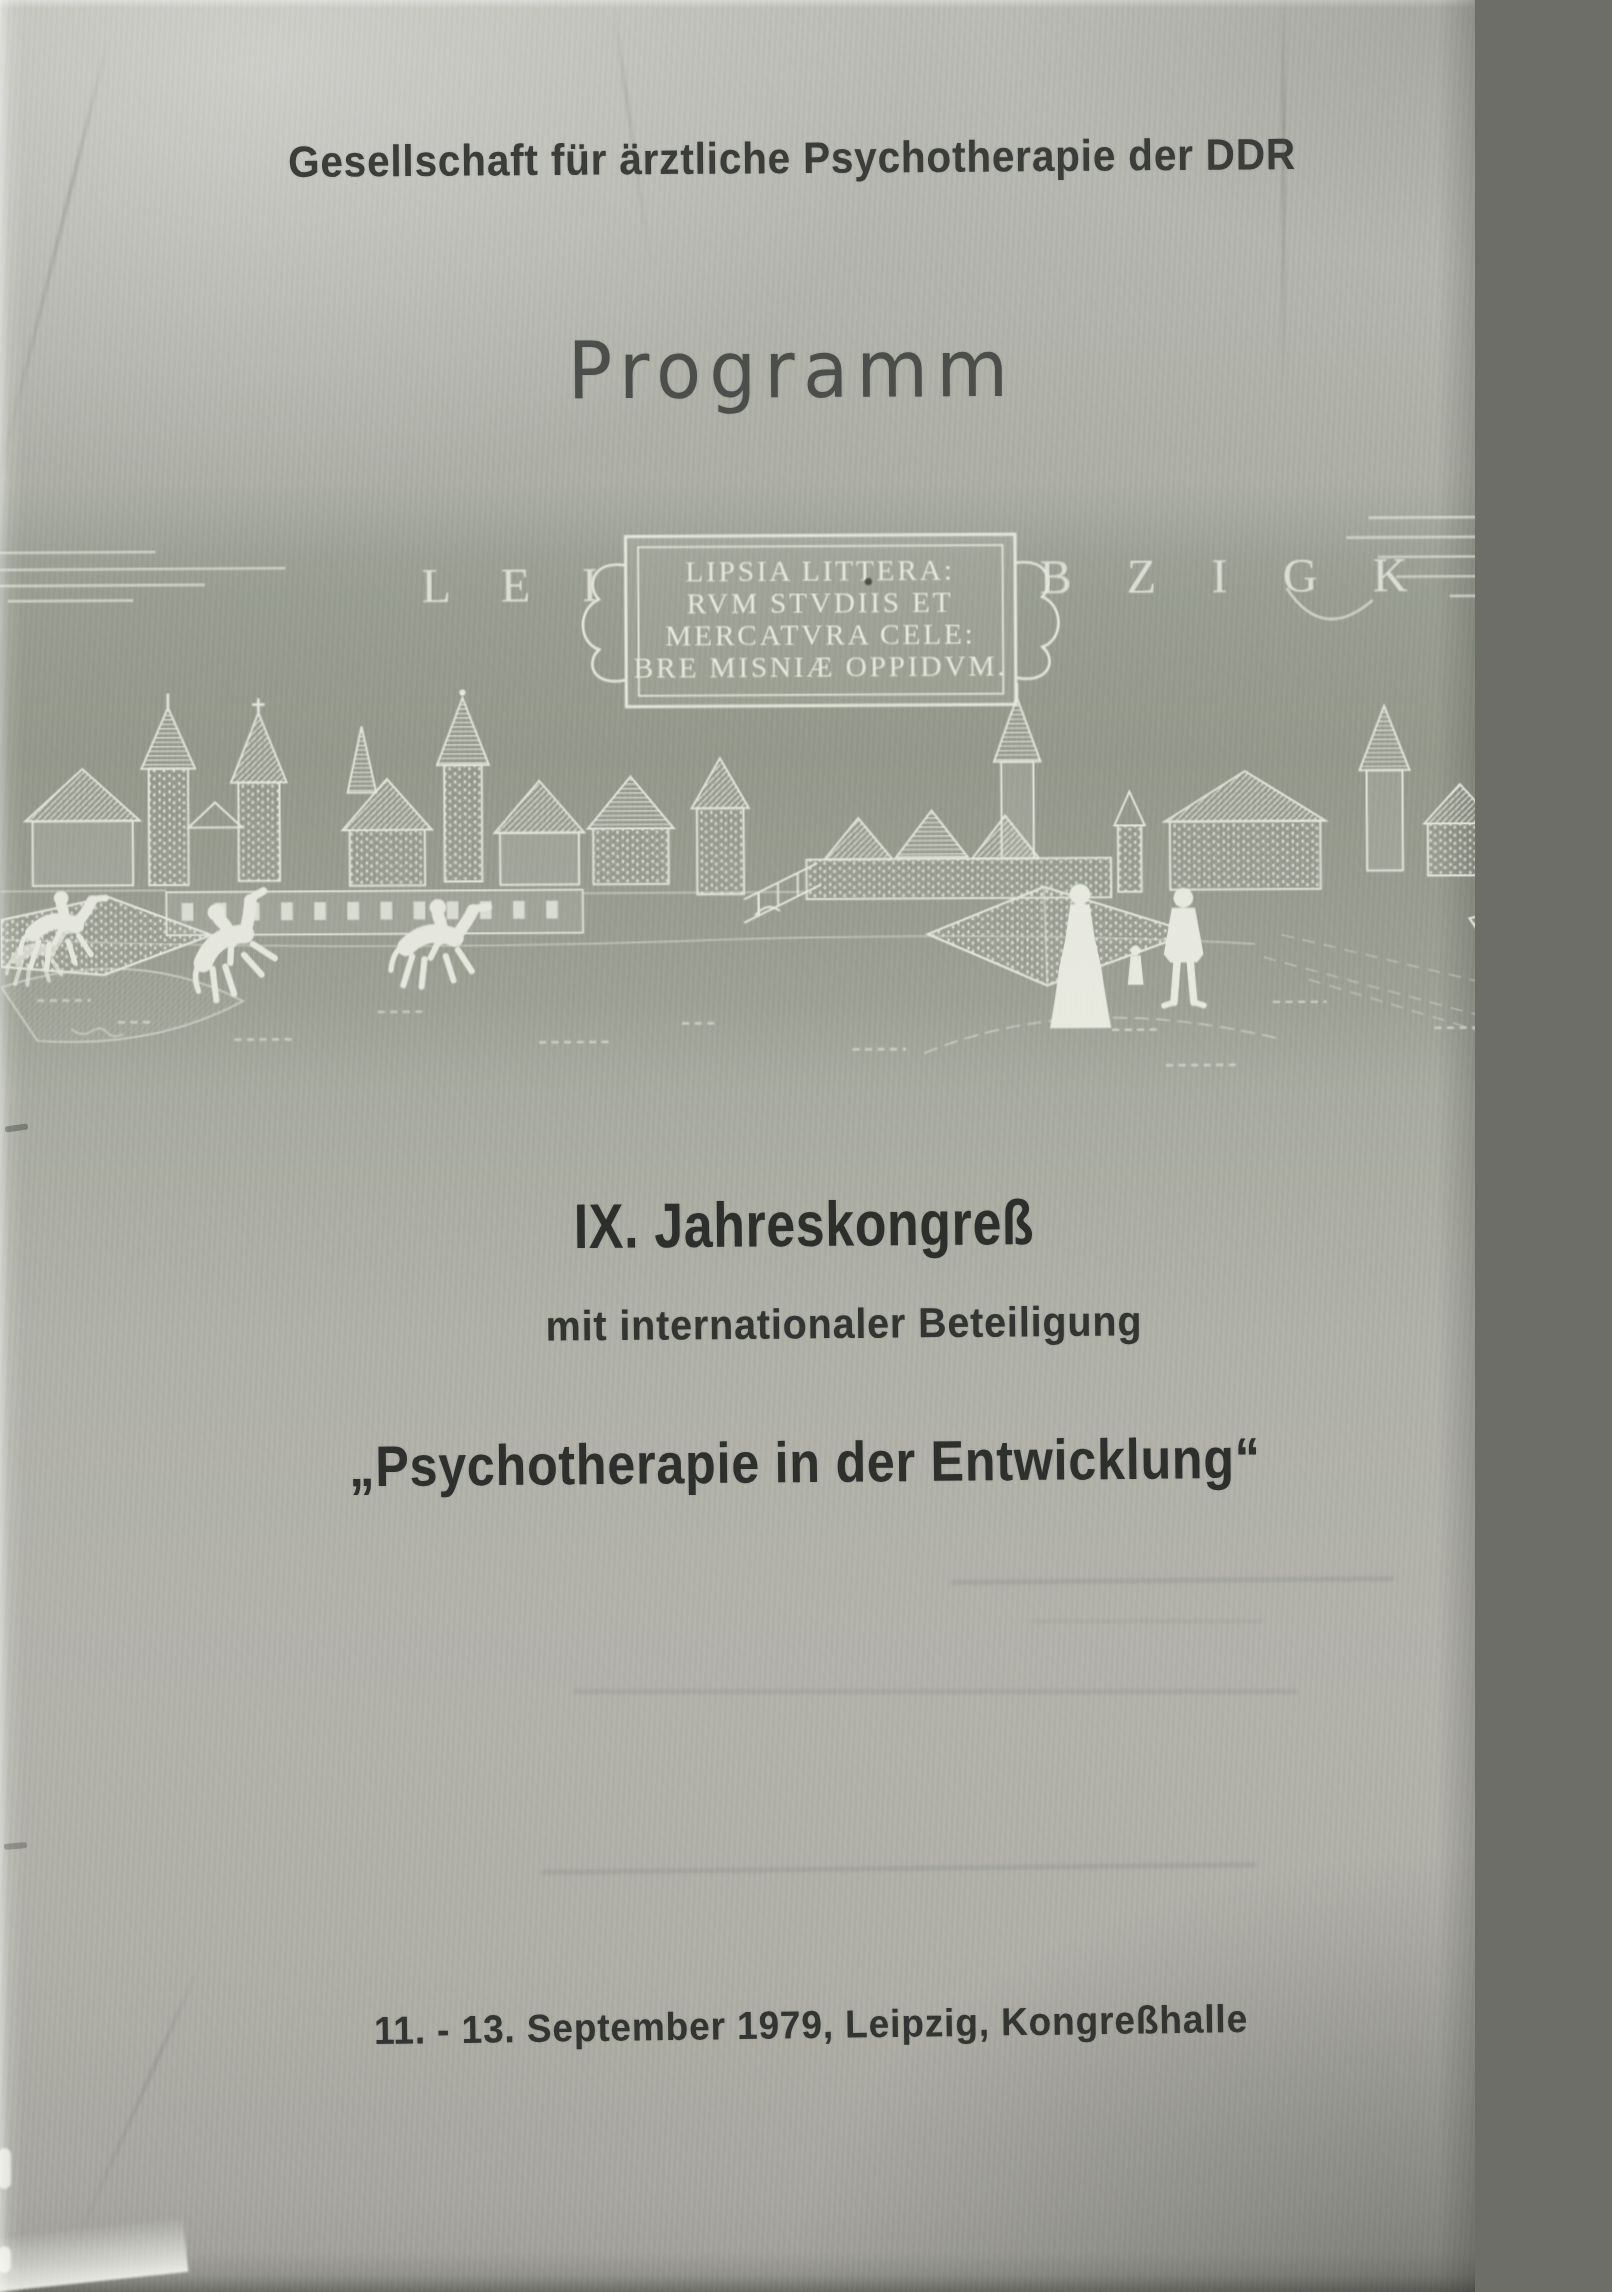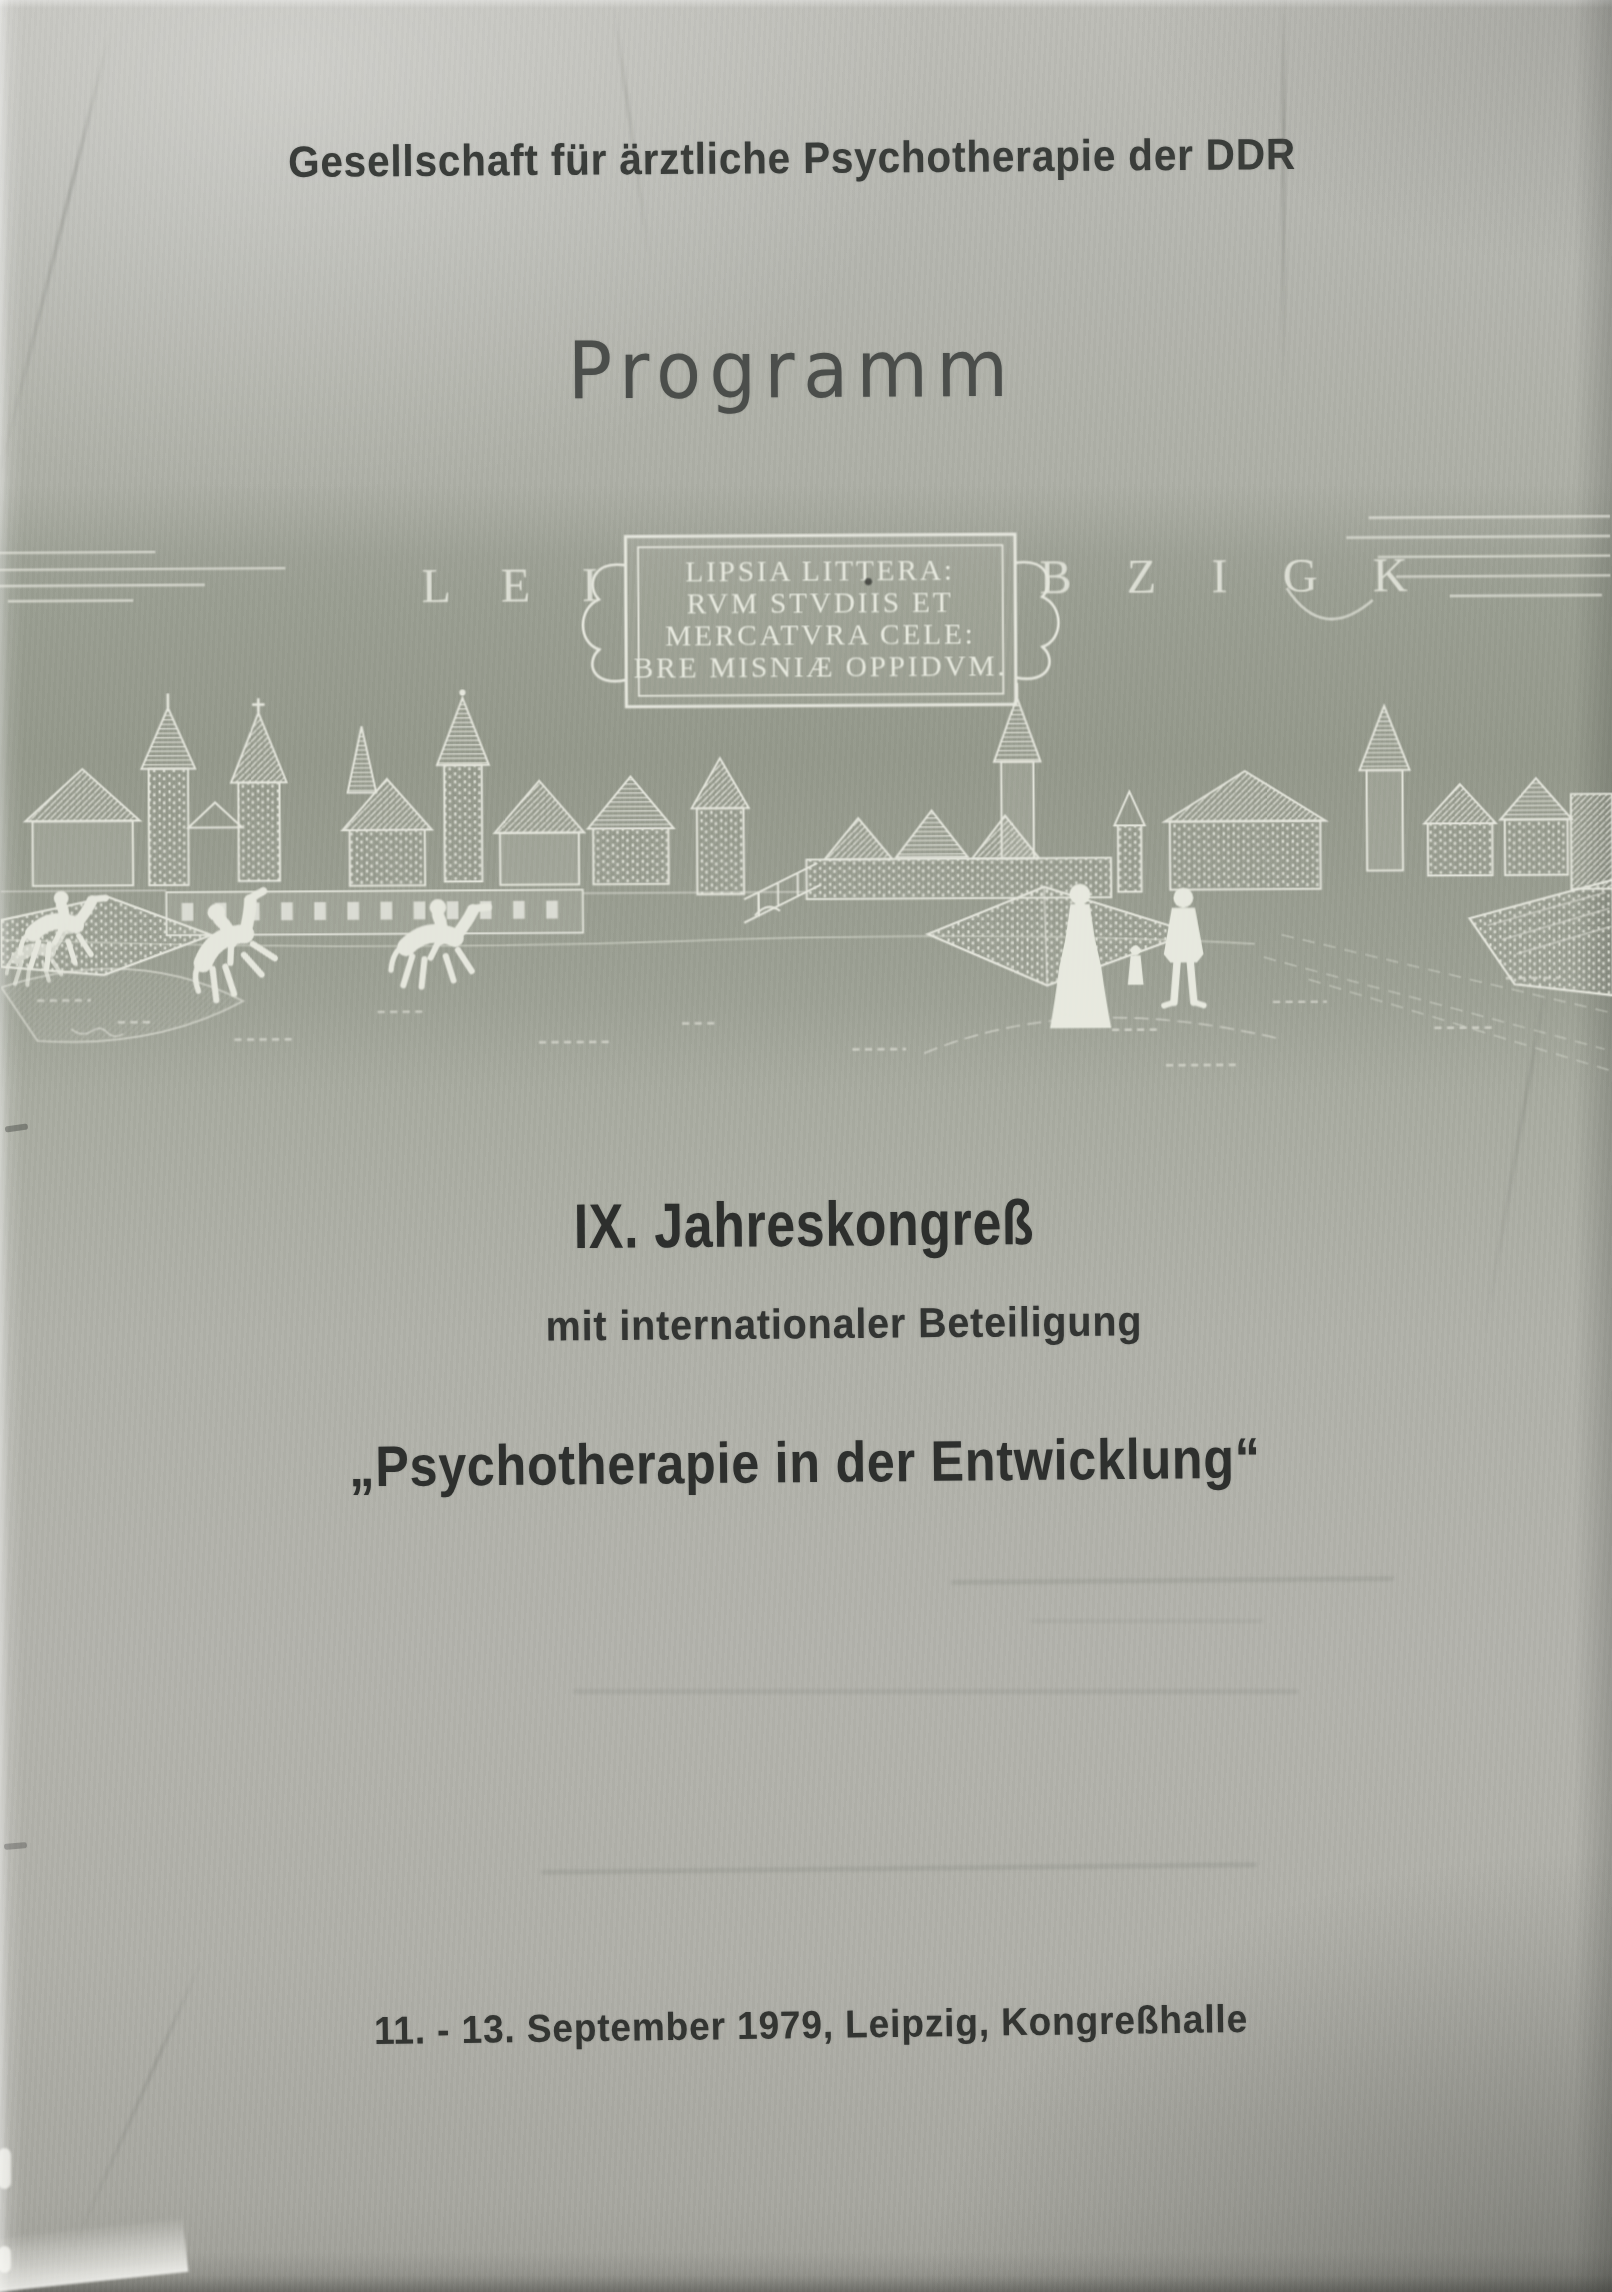--- a/index.html
+++ b/index.html
@@ -1,17 +1,17 @@
 <!DOCTYPE html>
 <html style="font-size:14.3px"><head>
 <meta charset="utf-8">
 <style>
   html,body{margin:0;padding:0;background:#6e6e68;}
   .page{
-    position:relative;width:1612px;height:2293px;overflow:hidden;
+    position:relative;width:1475px;height:2293px;overflow:hidden;
     font-family:"Liberation Sans",sans-serif;
     background:
       radial-gradient(1075px 716px at 18% 3%, rgba(255,255,255,.28), transparent 60%),
       radial-gradient(1254px 806px at 100% 100%, rgba(30,32,28,.28), transparent 55%),
       radial-gradient(806px 448px at 100% 0%, rgba(60,62,58,.16), transparent 60%),
       linear-gradient(to right, rgba(255,255,255,.45) 0px, rgba(255,255,255,.12) 9px, transparent 23px),
       linear-gradient(to left, rgba(40,42,38,.20) 0px, transparent 38px),
       linear-gradient(to bottom, rgba(255,255,255,.35) 0px, transparent 8px),
       linear-gradient(to top, rgba(25,26,24,.38) 0px, rgba(25,26,24,.10) 18px, transparent 41px),
       repeating-linear-gradient(93deg, rgba(255,255,255,.02) 0 2.7px, rgba(0,0,0,.02) 2.7px 5.4px),

